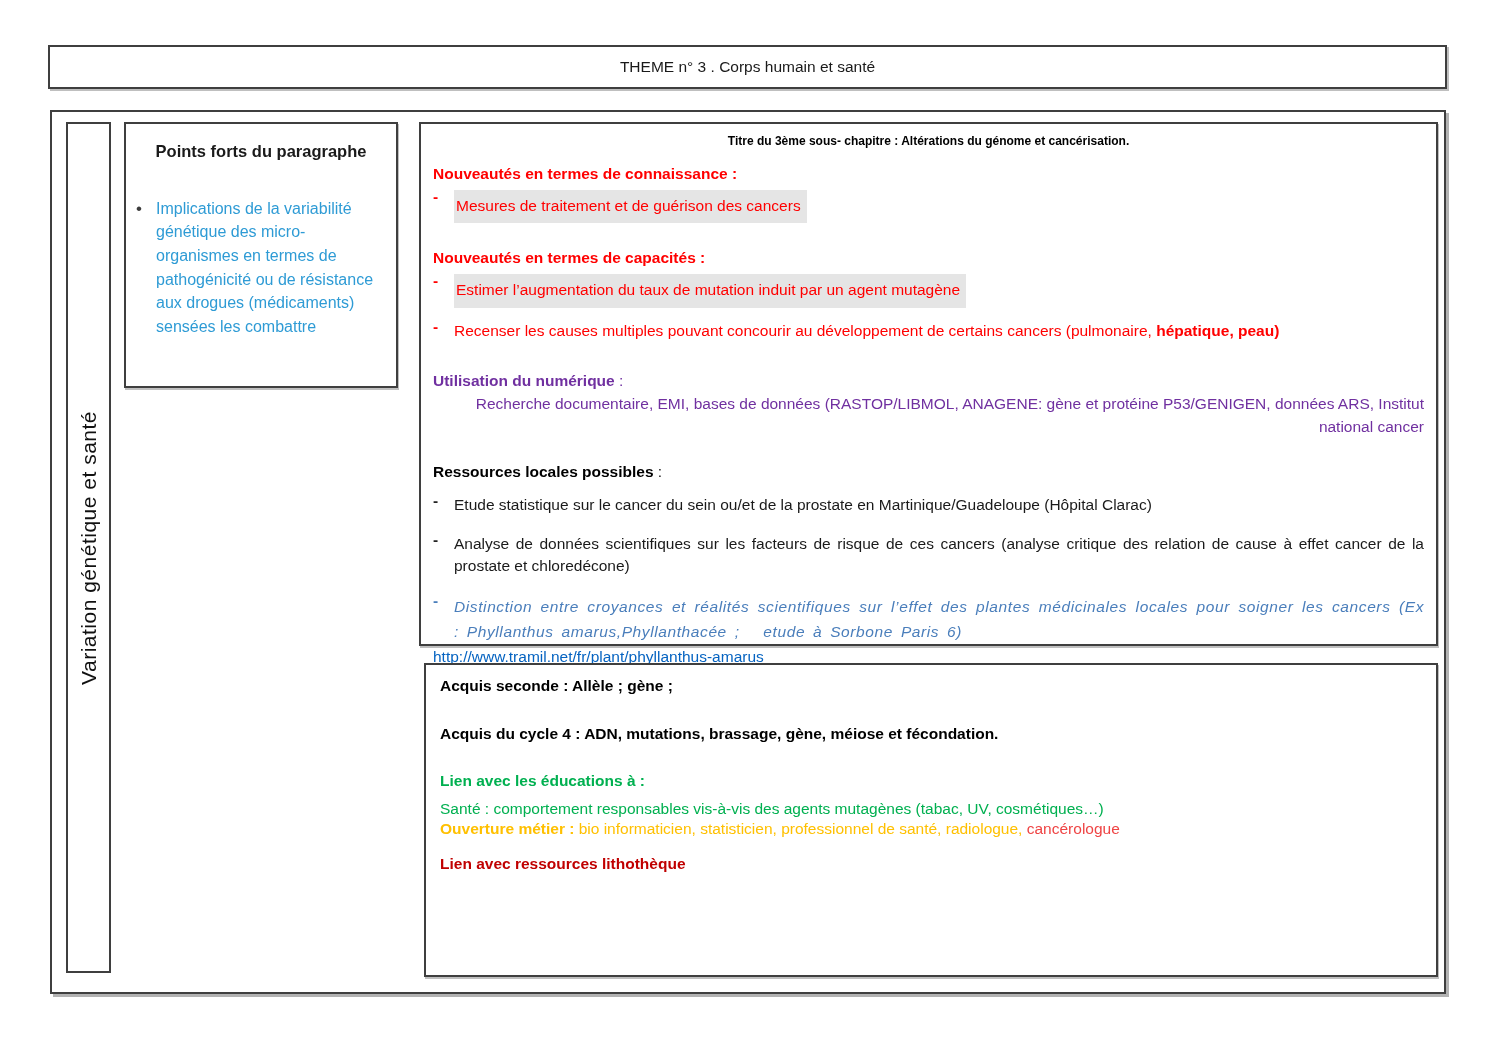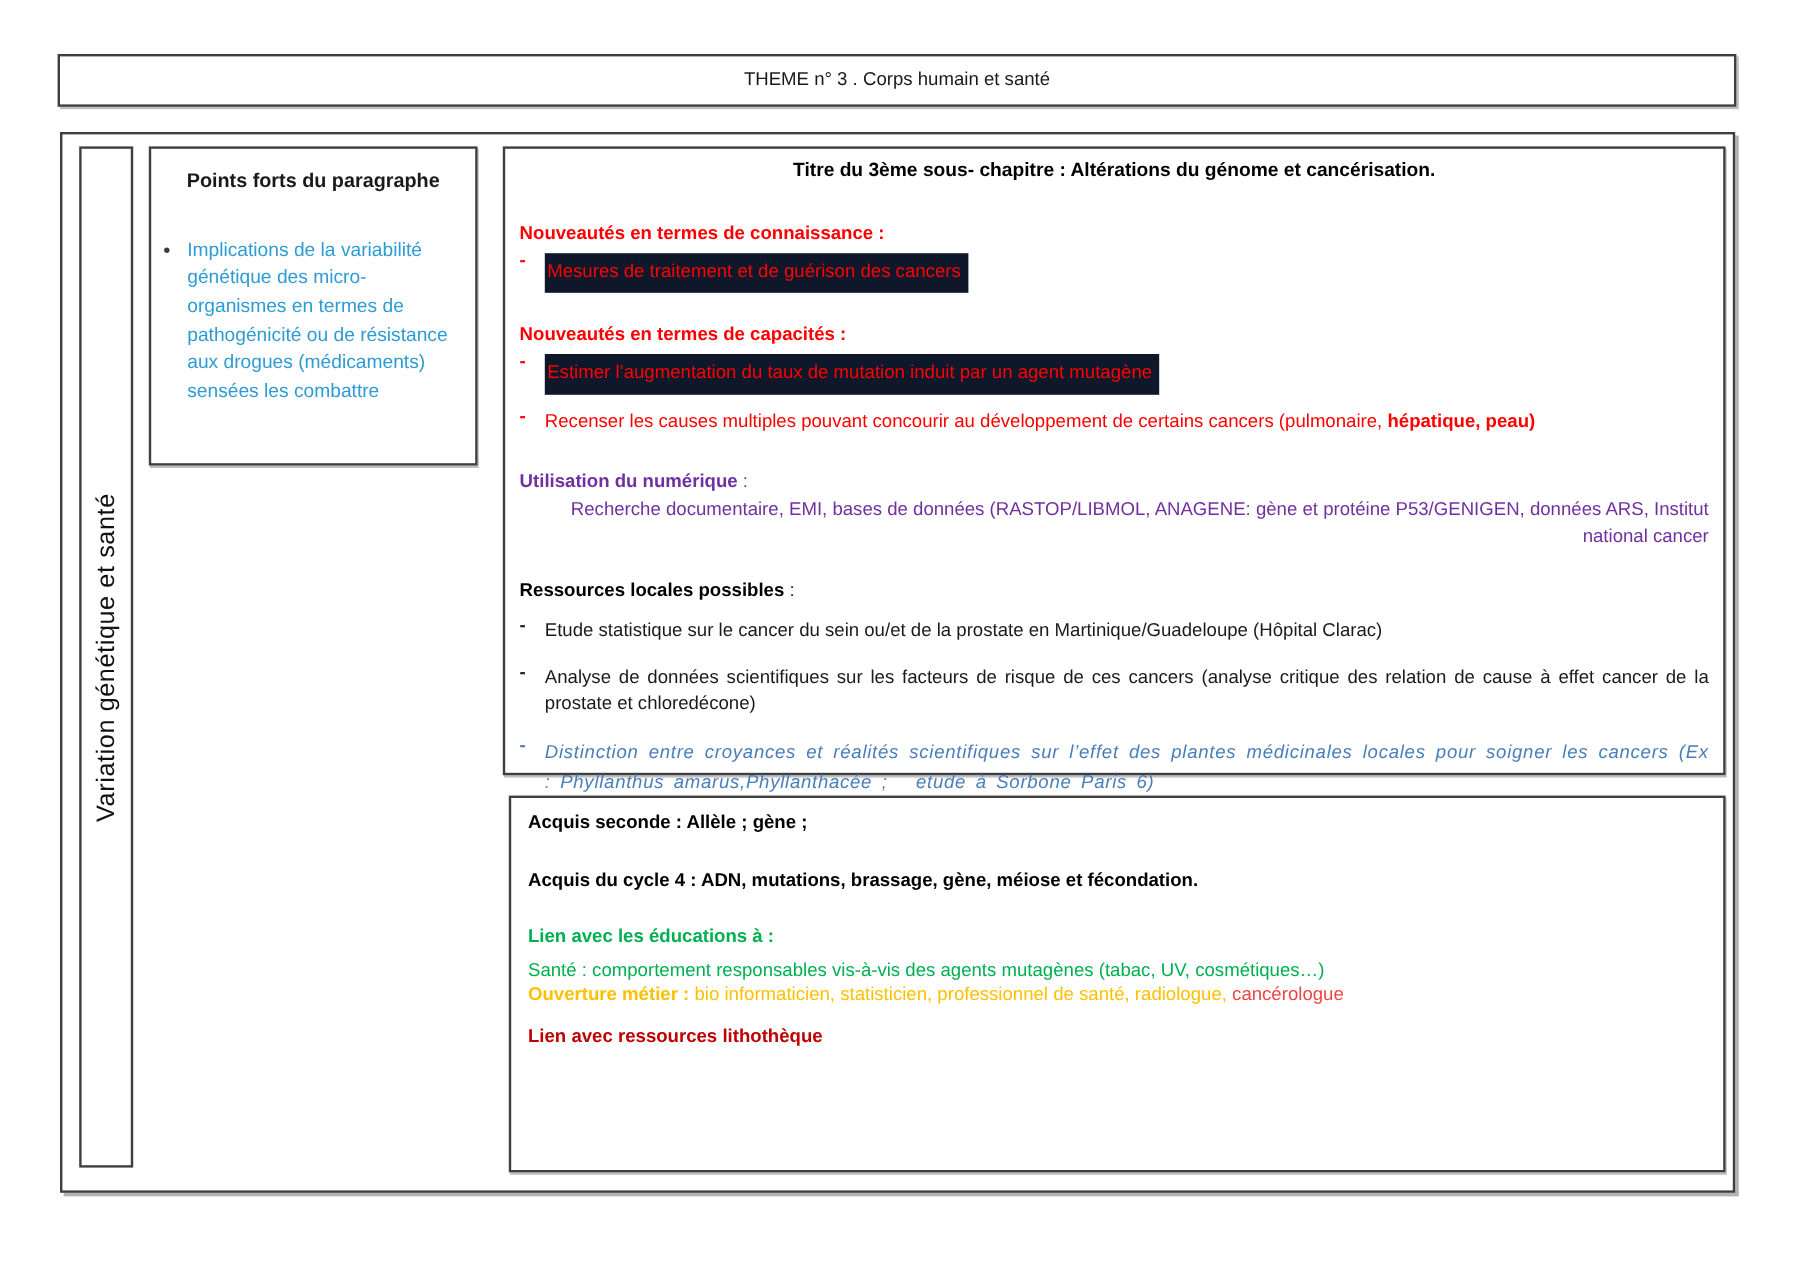--- a/index.html
+++ b/index.html
@@ -26,34 +26,34 @@
   .vtext{writing-mode:vertical-rl;transform:rotate(180deg);
     font-size:21px;color:#111;white-space:nowrap;letter-spacing:0.5px;}
   
   .points-box{left:124px;top:122px;width:274px;height:266px;padding:8px 10px;box-shadow:1px 2px 0 rgba(0,0,0,0.25);}
   .lp-title{text-align:center;font-weight:bold;font-size:16.5px;line-height:1.85;margin-top:4px;}
   .lp-item{display:flex;margin-top:30px;}
   .lp-dot{flex:none;width:20px;color:#3c3c3c;font-size:17px;line-height:1.45;}
   .lp-text{flex:1;color:#2E9BD5;font-size:16px;line-height:1.48;}
   
   .main-box{left:419px;top:122px;width:1019px;height:524px;padding:8px 12px 6px 12px;font-size:15.5px;box-shadow:1px 2px 0 rgba(0,0,0,0.25);}
-  .m-title{text-align:center;font-weight:bold;font-size:16px;margin:2px 0 34px 0;color:#000;}
+  .m-title{text-align:center;font-weight:bold;font-size:12px;margin:2px 0 17px 0;color:#000;}
   .h-red{color:#FF0000;font-weight:bold;margin:0 0 7px 0;}
   .h-purple-line{margin:0 0 3px 0;}
   .h-purple{color:#7030A0;font-weight:bold;}
   .colon-purple{color:#7030A0;}
   .h-black-line{margin:0 0 13px 0;}
   .h-black{color:#000;font-weight:bold;}
   .dash-item{display:flex;align-items:flex-start;}
   .dash{flex:none;width:21px;transform:translateY(-2px);font-weight:bold;}
   .dash.red{color:#FF0000;}
   .dash.black{color:#222;}
   .dash.blue{color:#4A7EBB;}
   .di-body{flex:1;line-height:1.45;}
-  .hl{background:#0f172a;color:#FF0000;display:inline-block;padding:5px 6px 6px 2px;}
+  .hl{background:#e5e5e5;color:#FF0000;display:inline-block;padding:5px 6px 6px 2px;}
   .red-t{color:#FF0000;}
   .mb26{margin-bottom:26px;} .mb12{margin-bottom:12px;} .mb30{margin-bottom:30px;}
   .mb16{margin-bottom:16px;} .mb4{margin-bottom:4px;}
   .p-purple{color:#7030A0;line-height:1.45;margin:0 0 25px 0;text-align:right;}
   .just{text-align:justify;}
   .italic-blue{color:#4A7EBB;font-style:italic;line-height:1.62;letter-spacing:0.6px;word-spacing:3px;}
   .link-line{margin:2px 0 0 0;}
   a.doc-link{color:#0563C1;text-decoration:underline;cursor:pointer;}
   
   .acquis-box{left:424px;top:663px;width:1014px;height:314px;padding:12px 14px;font-size:15.5px;box-shadow:1px 2px 0 rgba(0,0,0,0.25);}

